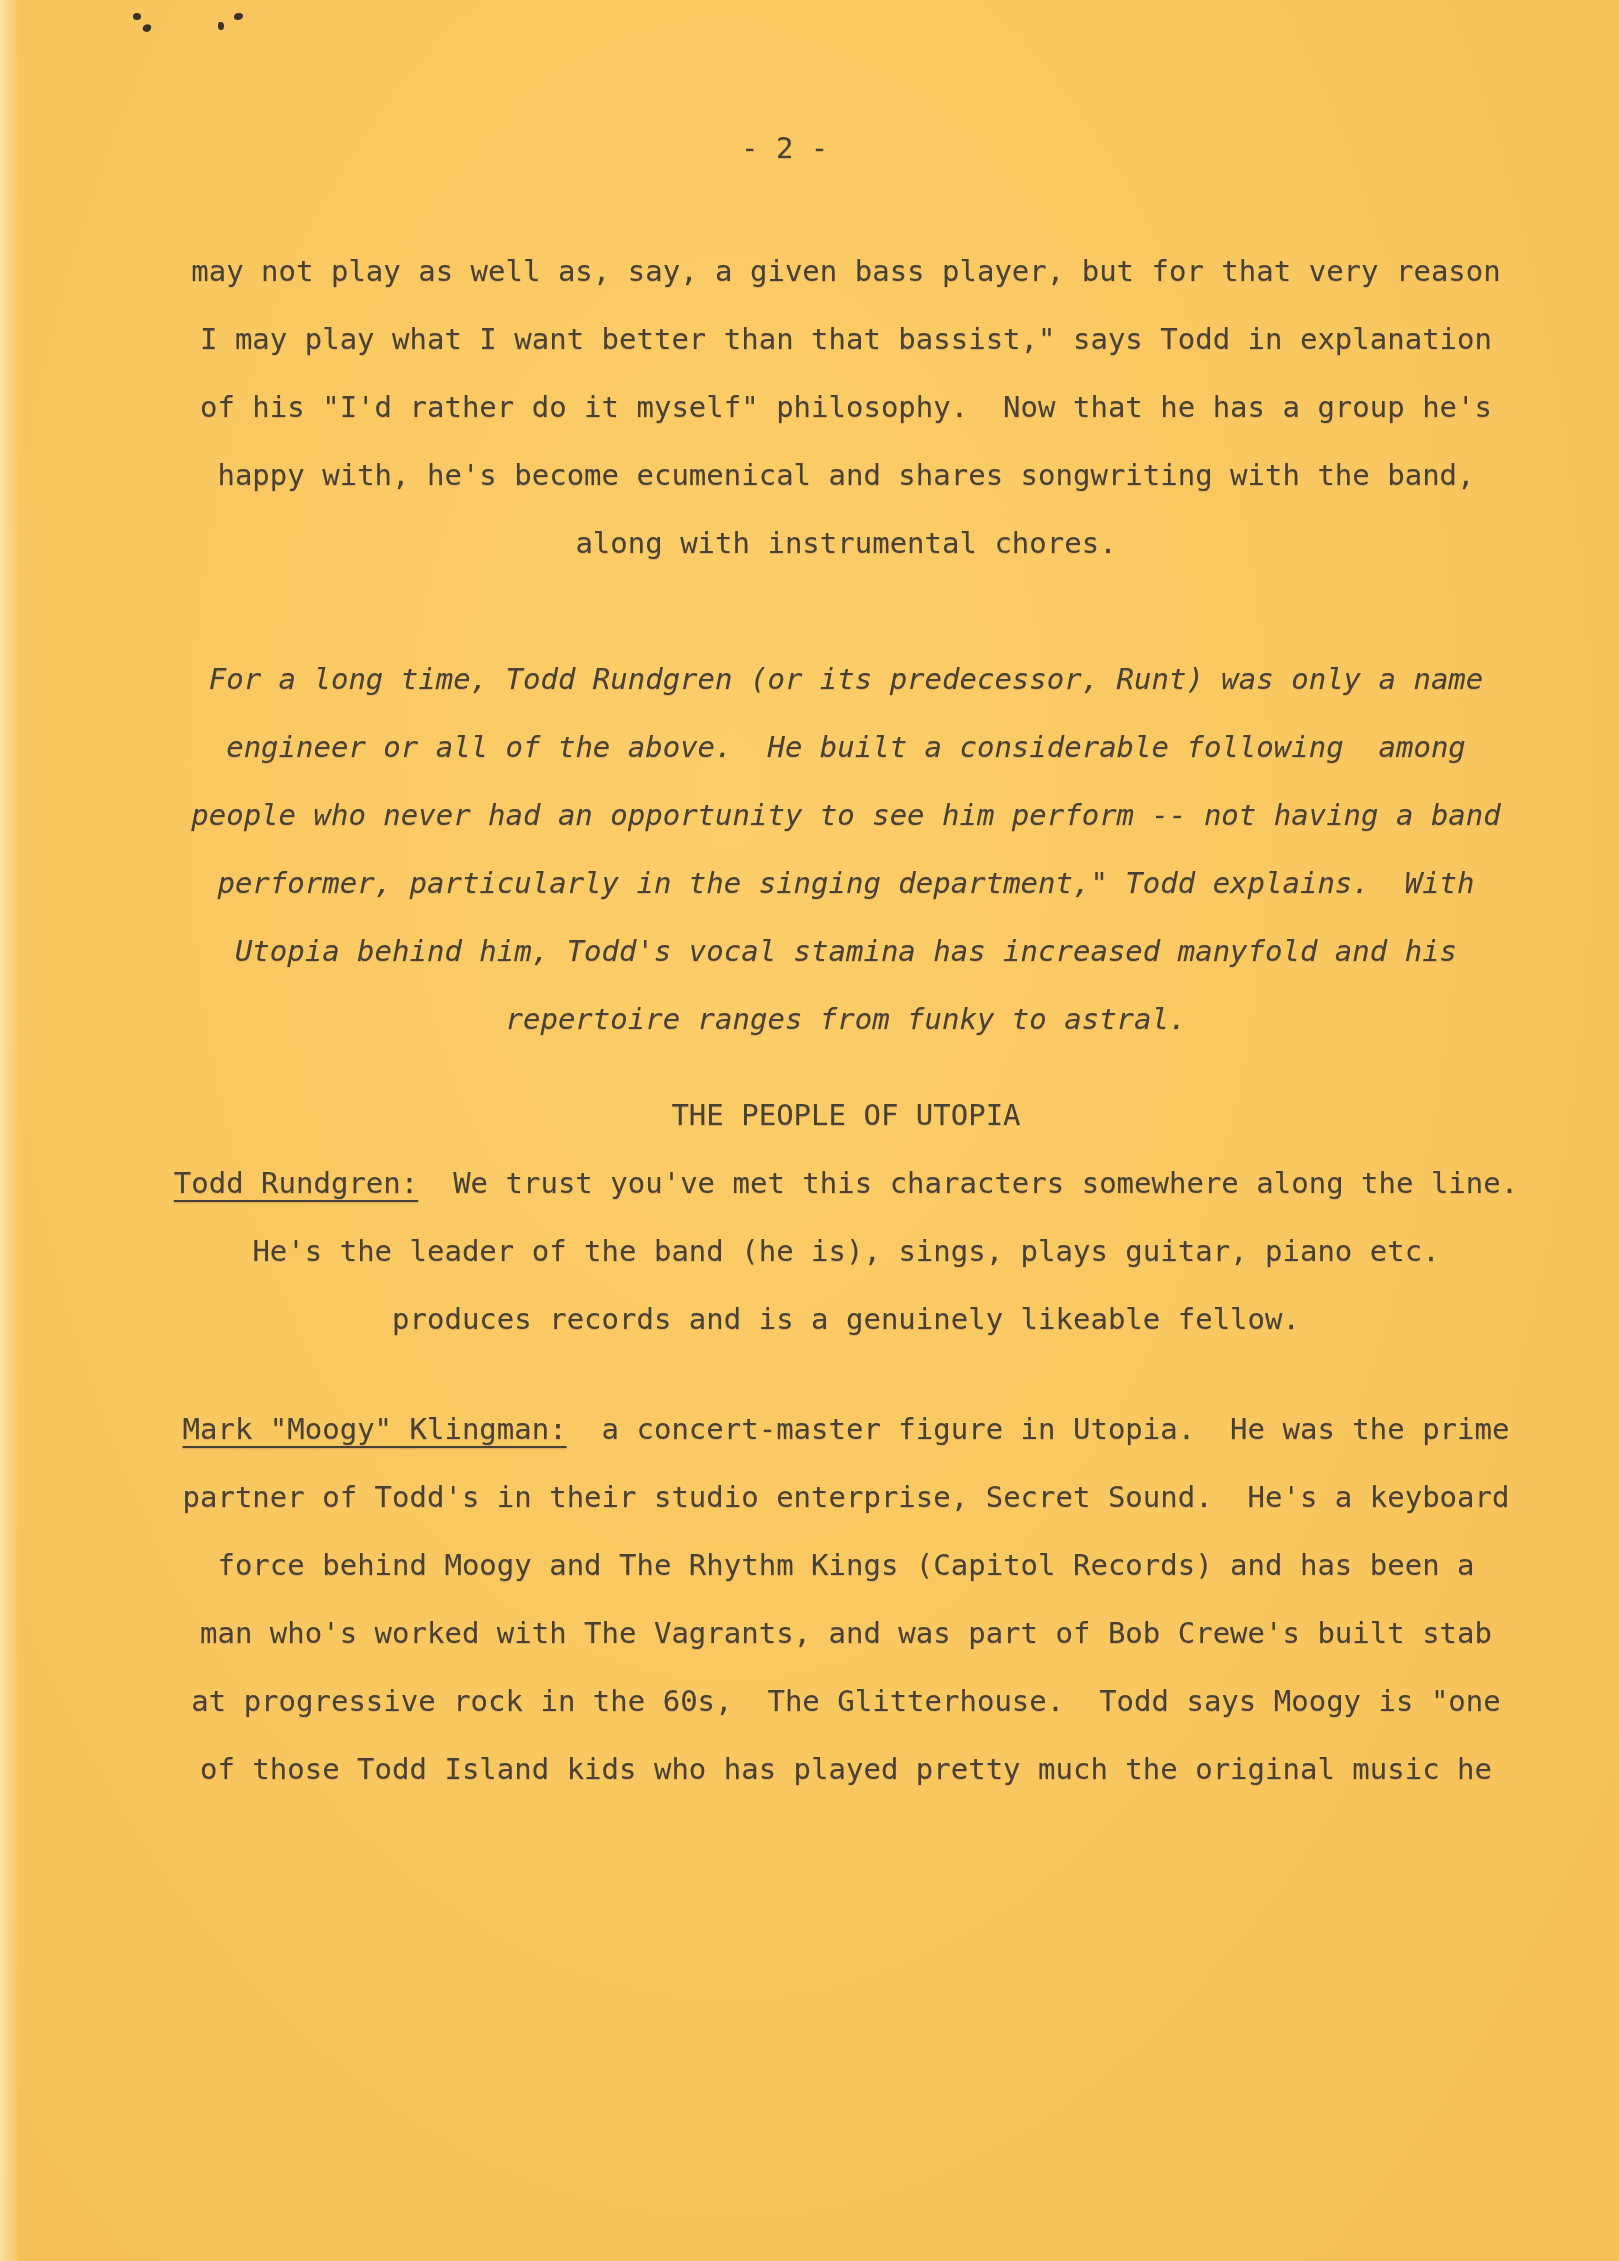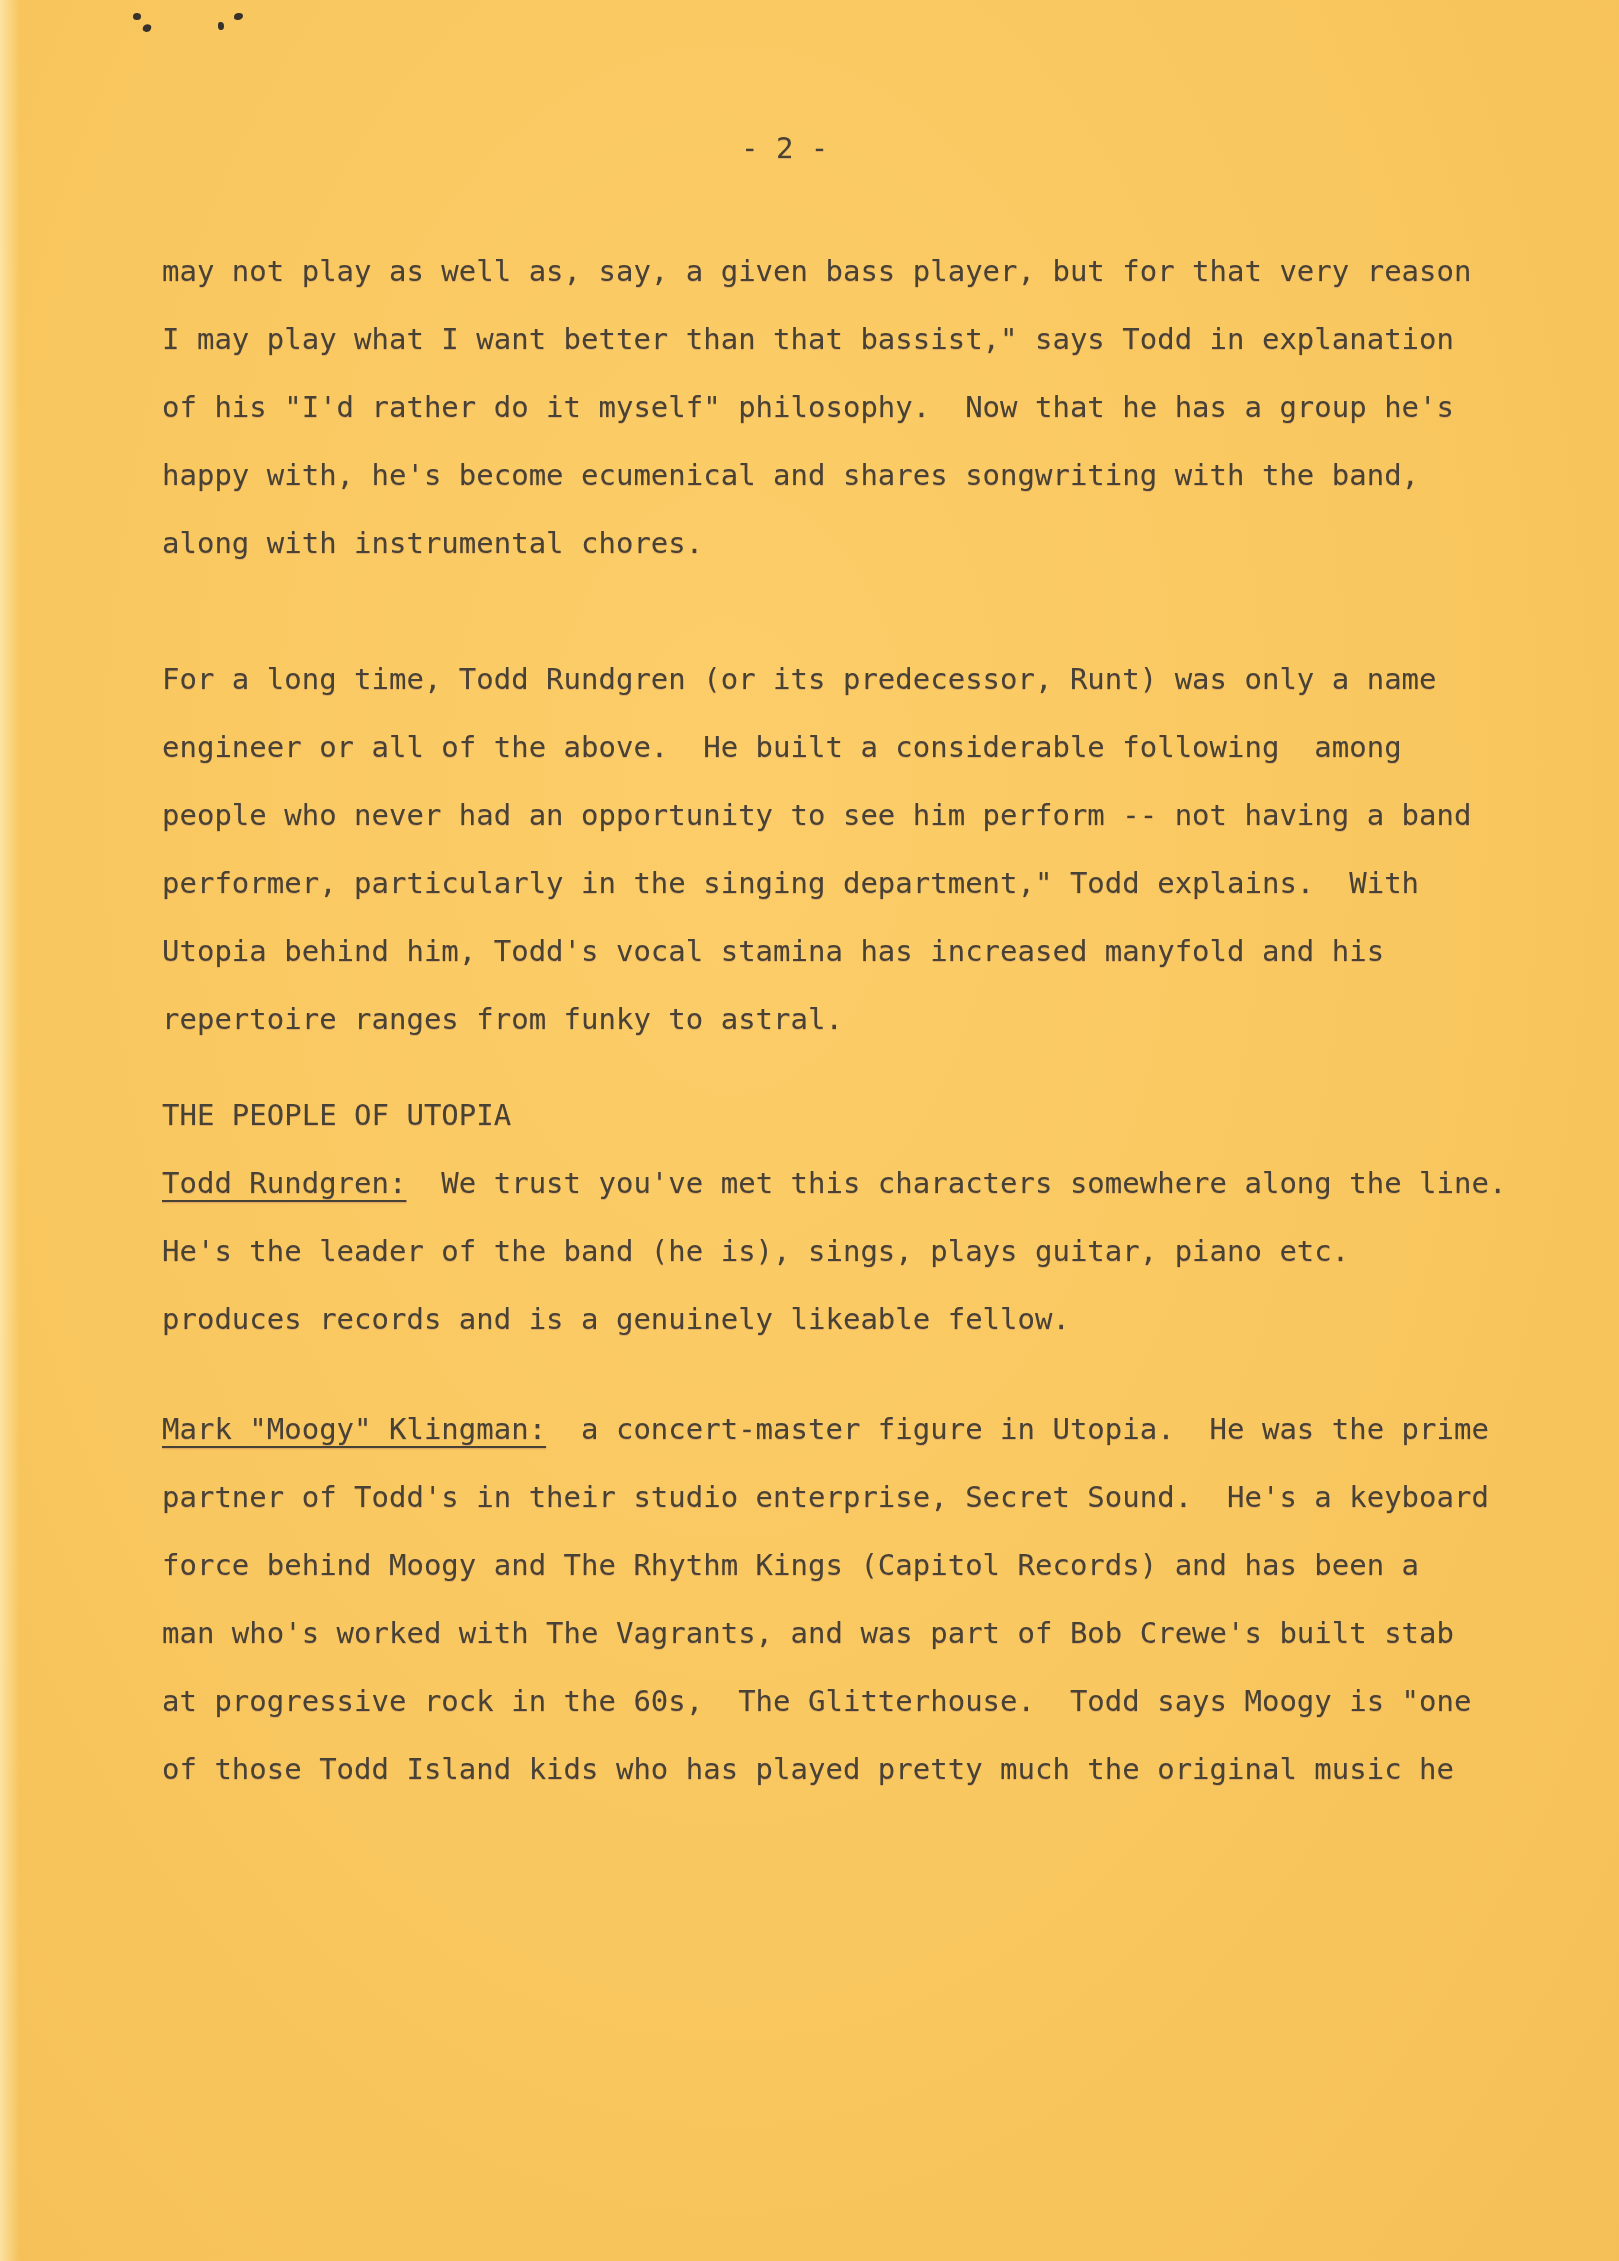--- a/index.html
+++ b/index.html
@@ -42,23 +42,24 @@
     text-shadow: 0 1.4px 0 rgba(150,70,90,0.22);
   }
   .content {
     position: absolute;
     left: 162px;
     top: 237px;
     width: 1368px;
     font-size: 29px;
     line-height: 68px;
     text-shadow: 0 1.4px 0 rgba(150,70,90,0.22);
+    text-align: center;
   }
   .para { margin: 0; }
-  .para.gap-full  { margin-top: 68px; }
+  .para.gap-full  { margin-top: 68px; font-style: italic; }
   .para.gap-half  { margin-top: 42px; }
   .heading { margin-top: 28px; }
   .line { white-space: pre; }
   .uname {
     text-decoration: underline;
     text-decoration-thickness: 2.4px;
     text-underline-offset: 7px;
   }
 </style>
 </head>

